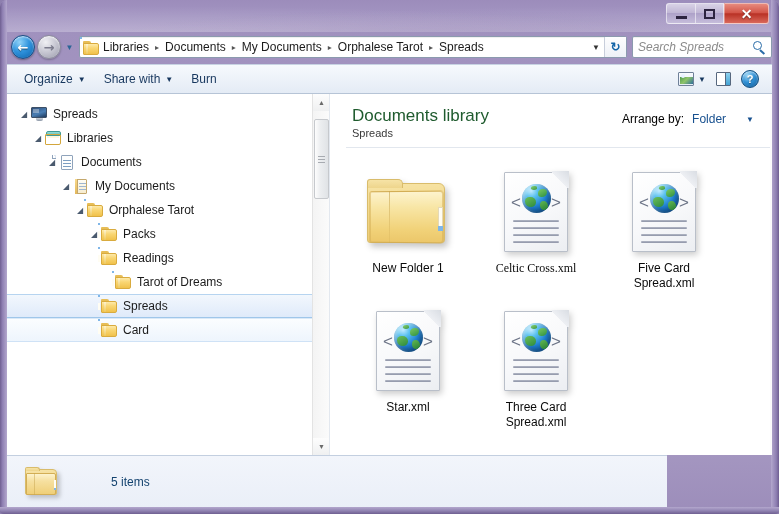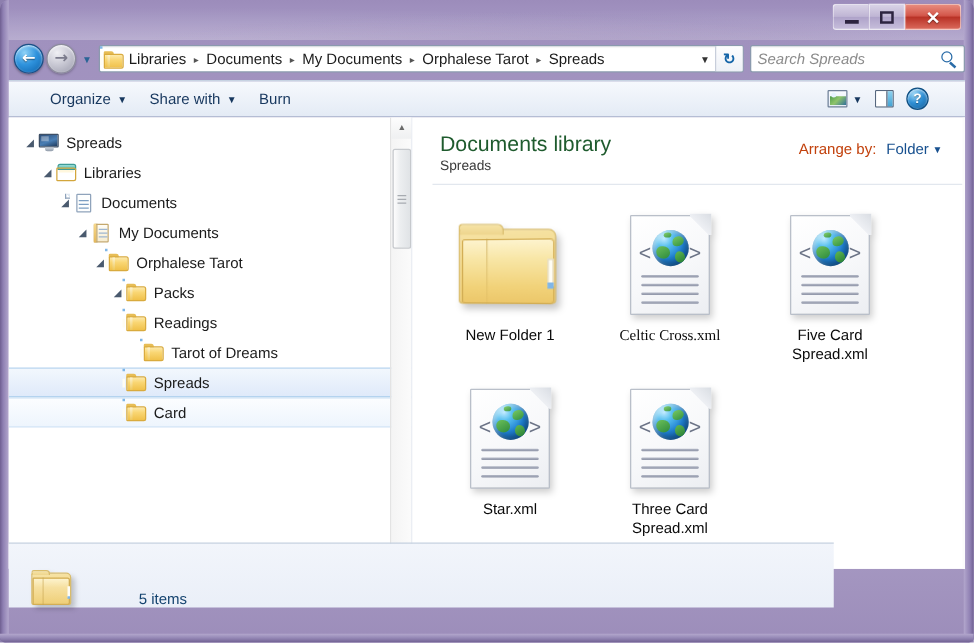--- a/index.html
+++ b/index.html
@@ -100,37 +100,37 @@
   .crumb-text { padding:1px 3px; }
   .crumb-sep { color:#555; font-size:8px; padding:0 3px; }
   .addr-caret { margin-left:auto; width:16px; text-align:center; color:#333; font-size:8px; flex:none; }
   .refresh-btn {
     width:22px; height:20px; flex:none; display:flex; align-items:center; justify-content:center;
     border-left:1px solid #c8cedb; color:#1565a8; font-size:12px; font-weight:bold;
     background:linear-gradient(180deg,#fdfdfe 0%, #eef1f7 100%);
   }
 
   .search-box {
-    width:172px; height:22px; margin-left:5px; flex:none;
+    width:140px; height:22px; margin-left:5px; flex:none;
     background:#fff; border:1px solid #8b9aae; border-radius:2px;
     display:flex; align-items:center; padding:0 5px;
     box-shadow: inset 0 1px 1px rgba(0,0,0,.07);
   }
   .search-ph { flex:1; font-style:italic; color:#8b8b8b; font-size:12px; }
   .mag { width:13px; height:13px; position:relative; flex:none; }
   .mag-c { position:absolute; left:0; top:0; width:9px; height:9px; border:1.6px solid #2a6ca8; border-radius:50%; }
   .mag-h { position:absolute; left:7px; top:8px; width:6px; height:1.8px; background:#2a6ca8; transform:rotate(42deg); transform-origin:left center; }
 
   
   .toolbar {
     position:absolute; left:7px; top:64px; width:765px; height:30px;
     background:linear-gradient(180deg,#f6f9fd 0%, #edf2f9 50%, #e4ebf5 100%);
     border-top:1px solid #c7d3e2;
     border-bottom:1px solid #b6c4d6;
-    display:flex; align-items:center; padding:0 24px;
+    display:flex; align-items:center; padding:0 8px;
   }
   .tb-item { font-size:12px; color:#17375e; padding:4px 9px; display:flex; align-items:center; gap:5px; border-radius:2px; }
   .tb-caret { font-size:8px; color:#17375e; }
   .tb-spacer { flex:1; }
   .tb-icon-btn { display:flex; align-items:center; gap:4px; padding:3px 5px; }
 
   .view-icon { width:16px; height:14px; border:1px solid #6f8098; border-radius:1px;
     background:linear-gradient(180deg,#f8fbff 0%,#e6edf6 100%); position:relative; overflow:hidden; }
   .view-icon::before { content:''; position:absolute; left:1px; bottom:1px; width:13px; height:7px;
     background:linear-gradient(135deg,#4f9c4f 0%, #8fc46a 45%, #2f6f9c 100%); }
@@ -231,22 +231,22 @@
     display:flex; align-items:center; justify-content:center; }
   .grip { width:7px; }
   .grip i { display:block; height:1px; background:#a7abb1; margin:2px 0; }
 
   
   .content-pane { flex:1; position:relative; background:#fff; overflow:hidden; }
   .lib-header { padding:12px 0 8px 22px; display:flex; align-items:flex-start; }
   .lib-title { font-size:17px; color:#1f5b2e; font-weight:normal; line-height:1.15; }
   .lib-sub { font-size:11px; color:#3a3a3a; margin-top:1px; }
   .arrange { margin-left:auto; display:flex; align-items:center; gap:8px; padding:6px 18px 0 0; }
-  .arrange-lbl { font-size:12px; color:#c2410c; }
-  .arrange-val { font-size:12px; color:#17508f; display:flex; align-items:center; gap:3px; }
+  .arrange-lbl { font-size:12px; color:#000000; }
+  .arrange-val { font-size:12px; color:#17508f; display:flex; align-items:center; gap:20px; }
   .arrange-caret { font-size:8px; color:#17508f; }
   .hdr-rule { height:1px; background:#e2e7ee; margin:0 2px 0 16px; }
 
   .grid { padding:14px 0 0 14px; display:flex; flex-wrap:wrap; align-content:flex-start; }
   .cell { width:128px; padding:4px 4px 10px 4px; display:flex; flex-direction:column; align-items:center; }
   .cell-icon { height:92px; display:flex; align-items:center; justify-content:center; }
   .cell-label { margin-top:3px; font-size:12px; color:#0a0a0a; text-align:center; line-height:1.25; max-width:118px; }
 
   
   .big-folder { width:82px; height:66px; position:relative; filter:drop-shadow(3px 4px 3px rgba(0,0,0,.22)); }
@@ -293,24 +293,24 @@
     background:linear-gradient(150deg,#86d06d,#3d9648); border-radius:60% 40% 50% 50%; }
   .xml-lines { position:absolute; left:9px; top:48px; width:46px; }
   .xml-lines i { display:block; height:2px; margin-bottom:5px;
     background:linear-gradient(180deg,#b3b8c6,#8d93a6); border-radius:1px; }
 
   
   .content-rail { position:absolute; right:0; top:0; width:2px; height:361px; background:#fbfbfc; }
 
   
   .status {
-    position:absolute; left:7px; top:434px; width:660px; height:52px;
+    position:absolute; left:7px; top:455px; width:660px; height:52px;
     background:linear-gradient(180deg,#f2f5fb 0%, #eaeff8 100%);
     border-top:1px solid #c3cfe0;
-    display:flex; align-items:flex-end; padding-left:18px;
+    display:flex; align-items:center; padding-left:18px;
   }
   .status-folder { width:34px; height:30px; position:relative; flex:none;
     filter:drop-shadow(3px 3px 2px rgba(0,0,0,.2)); }
   .sf-back { position:absolute; left:0; top:2px; width:32px; height:26px;
     background:linear-gradient(175deg,#f7e4a7,#eecb72); border:1px solid #d9bc6b; border-radius:2px 4px 2px 2px; }
   .sf-tab { position:absolute; left:0; top:0; width:15px; height:4px;
     background:linear-gradient(180deg,#f6e3a6,#eed58c); border:1px solid #d9bc6b; border-bottom:none; border-radius:2px 3px 0 0; }
   .sf-front { position:absolute; left:1px; top:6px; width:30px; height:22px;
     background:linear-gradient(180deg,#fdf3cd 0%, #f6e0a0 35%, #efcf78 100%);
     border:1px solid #d3ae55; border-radius:1px 2px 2px 1px; }

